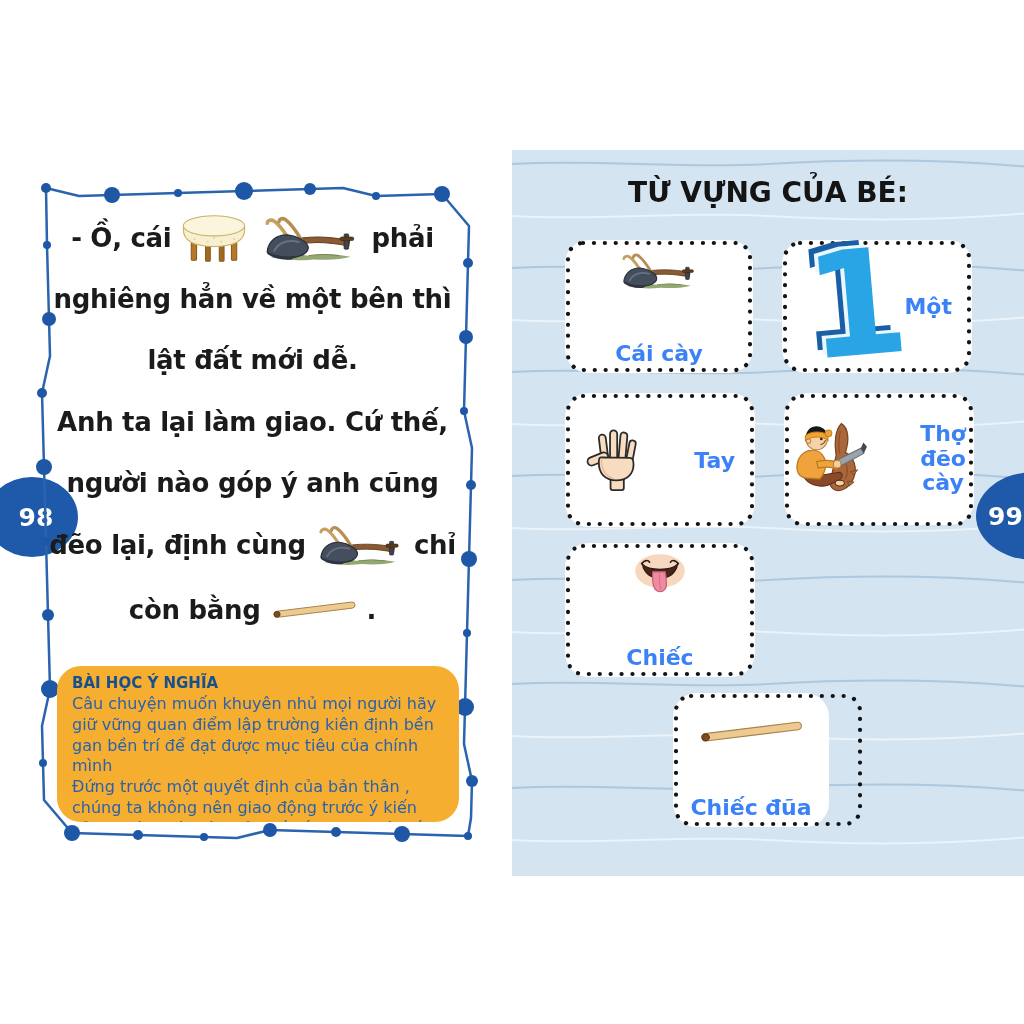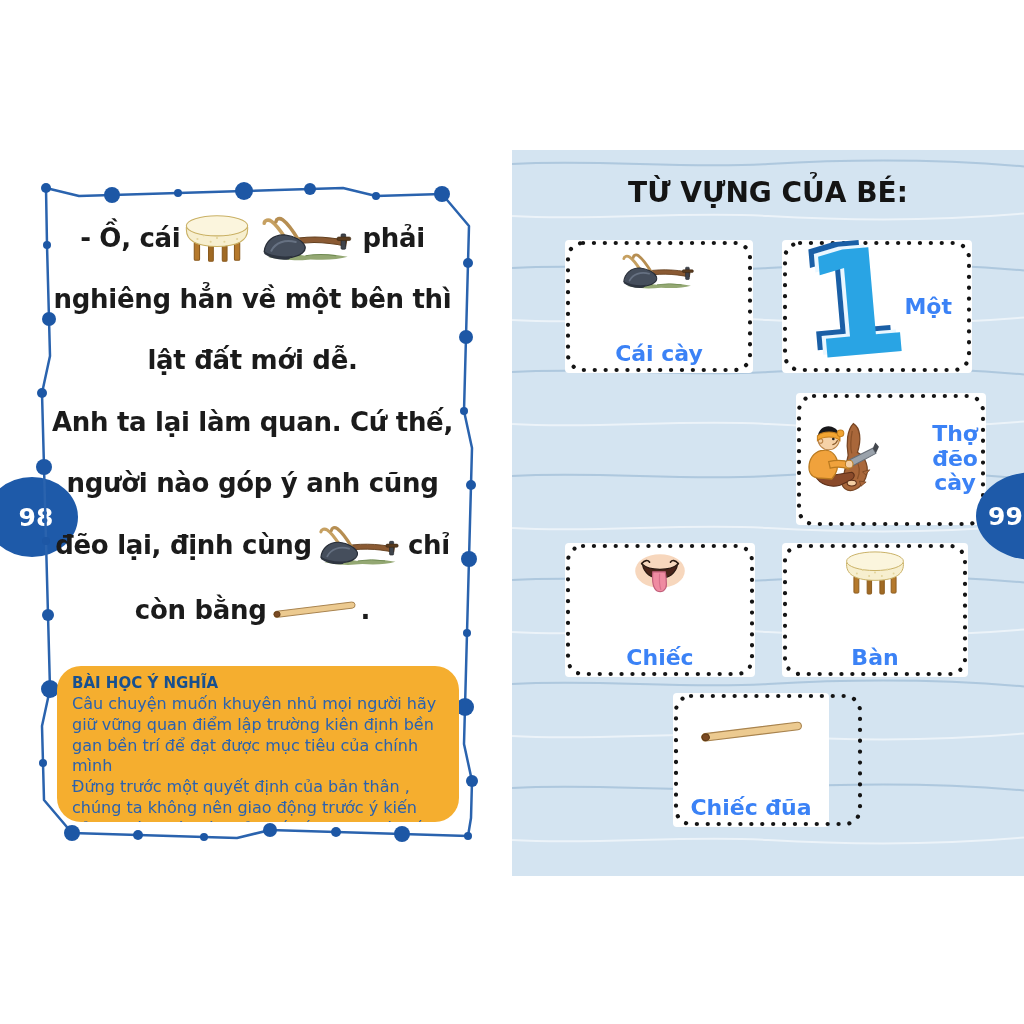--- a/index.html
+++ b/index.html
@@ -9,39 +9,39 @@
   
   .page-left{position:absolute;left:0;top:0;width:512px;height:1024px;}
   #frame-svg{position:absolute;left:0;top:0;width:512px;height:1024px;pointer-events:none;}
 
   .bubble{position:absolute;background:#1e5aa9;border-radius:50%;color:#ffffff;
           font-weight:bold;display:flex;align-items:center;}
   .bubble-left{left:-14px;top:477px;width:84px;height:80px;justify-content:center;padding-left:8px;font-size:25px;}
   .bubble-right{left:976px;top:472px;width:104px;height:88px;justify-content:flex-start;padding-left:12px;font-size:25px;}
 
   .sline{position:absolute;left:40px;width:425px;height:64px;display:flex;align-items:center;
-         justify-content:center;font-size:26px;font-weight:bold;color:#1b1b1b;letter-spacing:-0.3px;white-space:nowrap;}
+         justify-content:center;gap:6px;font-size:26px;font-weight:bold;color:#1b1b1b;letter-spacing:-0.3px;white-space:nowrap;}
   .ic{flex:0 0 auto;}
   .ic-table{width:74px;height:58px;}
   .ic-plow{width:108px;height:56px;}
   .ic-plow-s{width:96px;height:50px;}
   .ic-stick{width:94px;height:30px;}
 
   .lesson{position:absolute;left:57px;top:666px;width:402px;height:156px;background:#f5ae2f;
           border-radius:24px;padding:8px 14px 17px 15px;box-sizing:border-box;overflow:hidden;}
   .lesson-title{font-size:15px;font-weight:bold;color:#17508f;margin:0 0 2px 0;}
   .lesson p{margin:0;font-size:16px;line-height:1.3;color:#2b62ae;font-weight:normal;}
 
   
   .page-right{position:absolute;left:512px;top:150px;width:512px;height:726px;background:#d4e4f1;}
   #waves-svg{position:absolute;left:0;top:0;width:512px;height:726px;}
   .vocab-title{position:absolute;left:0;top:26px;width:512px;margin:0;text-align:center;
                font-size:28px;font-weight:bold;color:#141414;letter-spacing:0px;}
 
-  .card{position:absolute;background:#ffffff;border-radius:4px;display:flex;box-sizing:border-box;gap:48px;}
+  .card{position:absolute;background:#ffffff;border-radius:24px;display:flex;box-sizing:border-box;gap:48px;}
   .card > *{position:relative;z-index:1;}
   .dotb{position:absolute;inset:0;z-index:0;pointer-events:none;}
   .card.col{flex-direction:column;align-items:center;}
   .card.row{flex-direction:row;align-items:center;justify-content:space-between;padding:0 20px;}
   .clabel{font-size:22px;font-weight:bold;color:#3b82f6;text-align:center;}
   .col .clabel{margin-top:auto;margin-bottom:7px;}
   .lbl-wrap{width:66px;line-height:1.12;}
 
   .one-wrap{position:relative;width:102px;height:122px;transform:rotate(-5deg);margin-left:4px;}
   .one{position:absolute;left:0;top:0;width:100%;text-align:center;font-size:146px;line-height:120px;font-weight:bold;}
@@ -185,21 +185,21 @@
         <svg class="ic ic-table">
             <use href="#sym-table"></use>
           </svg>
         <svg class="ic ic-plow">
             <use href="#sym-plow"></use>
           </svg>
         <span>phải</span>
       </div>
       <div class="sline" style="top:267px">nghiêng hẳn về một bên thì</div>
       <div class="sline" style="top:328px">lật đất mới dễ.</div>
-      <div class="sline" style="top:390px">Anh ta lại làm quan. Cứ thế,</div>
+      <div class="sline" style="top:390px">Anh ta lại làm giao. Cứ thế,</div>
       <div class="sline" style="top:451px">người nào góp ý anh cũng</div>
       <div class="sline" style="top:513px">
         <span>đẽo lại, định cùng</span>
         <svg class="ic ic-plow-s">
             <use href="#sym-plow"></use>
           </svg>
         <span>chỉ</span>
       </div>
       <div class="sline" style="top:578px">
         <span>còn bằng</span>
@@ -251,46 +251,46 @@
         <span class="one back">1</span>
         <span class="one mid">1</span>
         <span class="one front">1</span>
       </div>
       <div class="clabel">Một</div>
     <svg class="dotb" width="190" height="133">
           <rect x="3" y="3" width="184" height="127" rx="15" fill="none" stroke="#141414" stroke-width="4.2" stroke-dasharray="0.1 10.8" stroke-linecap="round"></rect>
         </svg>
       </div>
 
-    <div class="card row" style="left:284px;top:243px;width:190px;height:132px;padding:0 8px 0 6px">
+    <div class="card row" style="left:53px;top:243px;width:190px;height:134px">
+      <svg style="width:104px;height:118px">
+          <use href="#sym-hand"></use>
+        </svg>
+      <div class="clabel">Tay</div>
+    <svg class="dotb" width="190" height="134">
+          <rect x="3" y="3" width="184" height="128" rx="15" fill="none" stroke="#141414" stroke-width="4.2" stroke-dasharray="0.1 10.8" stroke-linecap="round"></rect>
+        </svg>
+      </div>
+    <div class="card row" style="left:272px;top:243px;width:190px;height:132px;padding:0 8px 0 6px">
       <svg style="width:118px;height:122px">
           <use href="#sym-carver"></use>
         </svg>
       <div class="clabel lbl-wrap">Thợ đẽo cày</div>
     <svg class="dotb" width="190" height="134">
           <rect x="3" y="3" width="184" height="128" rx="15" fill="none" stroke="#141414" stroke-width="4.2" stroke-dasharray="0.1 10.8" stroke-linecap="round"></rect>
         </svg>
       </div>
 
     <div class="card col" style="left:53px;top:393px;width:190px;height:134px">
       <svg style="width:126px;height:86px;margin-top:8px">
           <use href="#sym-tongue"></use>
         </svg>
       <div class="clabel">Chiếc</div>
     <svg class="dotb" width="190" height="134">
           <rect x="3" y="3" width="184" height="128" rx="15" fill="none" stroke="#141414" stroke-width="4.2" stroke-dasharray="0.1 10.8" stroke-linecap="round"></rect>
-        </svg>
-      </div>
-    <div class="card col" style="left:270px;top:393px;width:186px;height:134px">
-      <svg style="width:148px;height:94px;margin-top:5px">
-          <use href="#sym-table"></use>
-        </svg>
-      <div class="clabel">Bàn</div>
-    <svg class="dotb" width="186" height="134">
-          <rect x="3" y="3" width="180" height="128" rx="15" fill="none" stroke="#141414" stroke-width="4.2" stroke-dasharray="0.1 10.8" stroke-linecap="round"></rect>
         </svg>
       </div>
 
     <div class="card col" style="left:161px;top:543px;width:156px;height:134px">
       <svg style="width:152px;height:44px;margin-top:24px">
           <use href="#sym-chopstick"></use>
         </svg>
       <div class="clabel">Chiếc đũa</div>
     <svg class="dotb" width="190" height="134">
           <rect x="3" y="3" width="184" height="128" rx="15" fill="none" stroke="#141414" stroke-width="4.2" stroke-dasharray="0.1 10.8" stroke-linecap="round"></rect>

